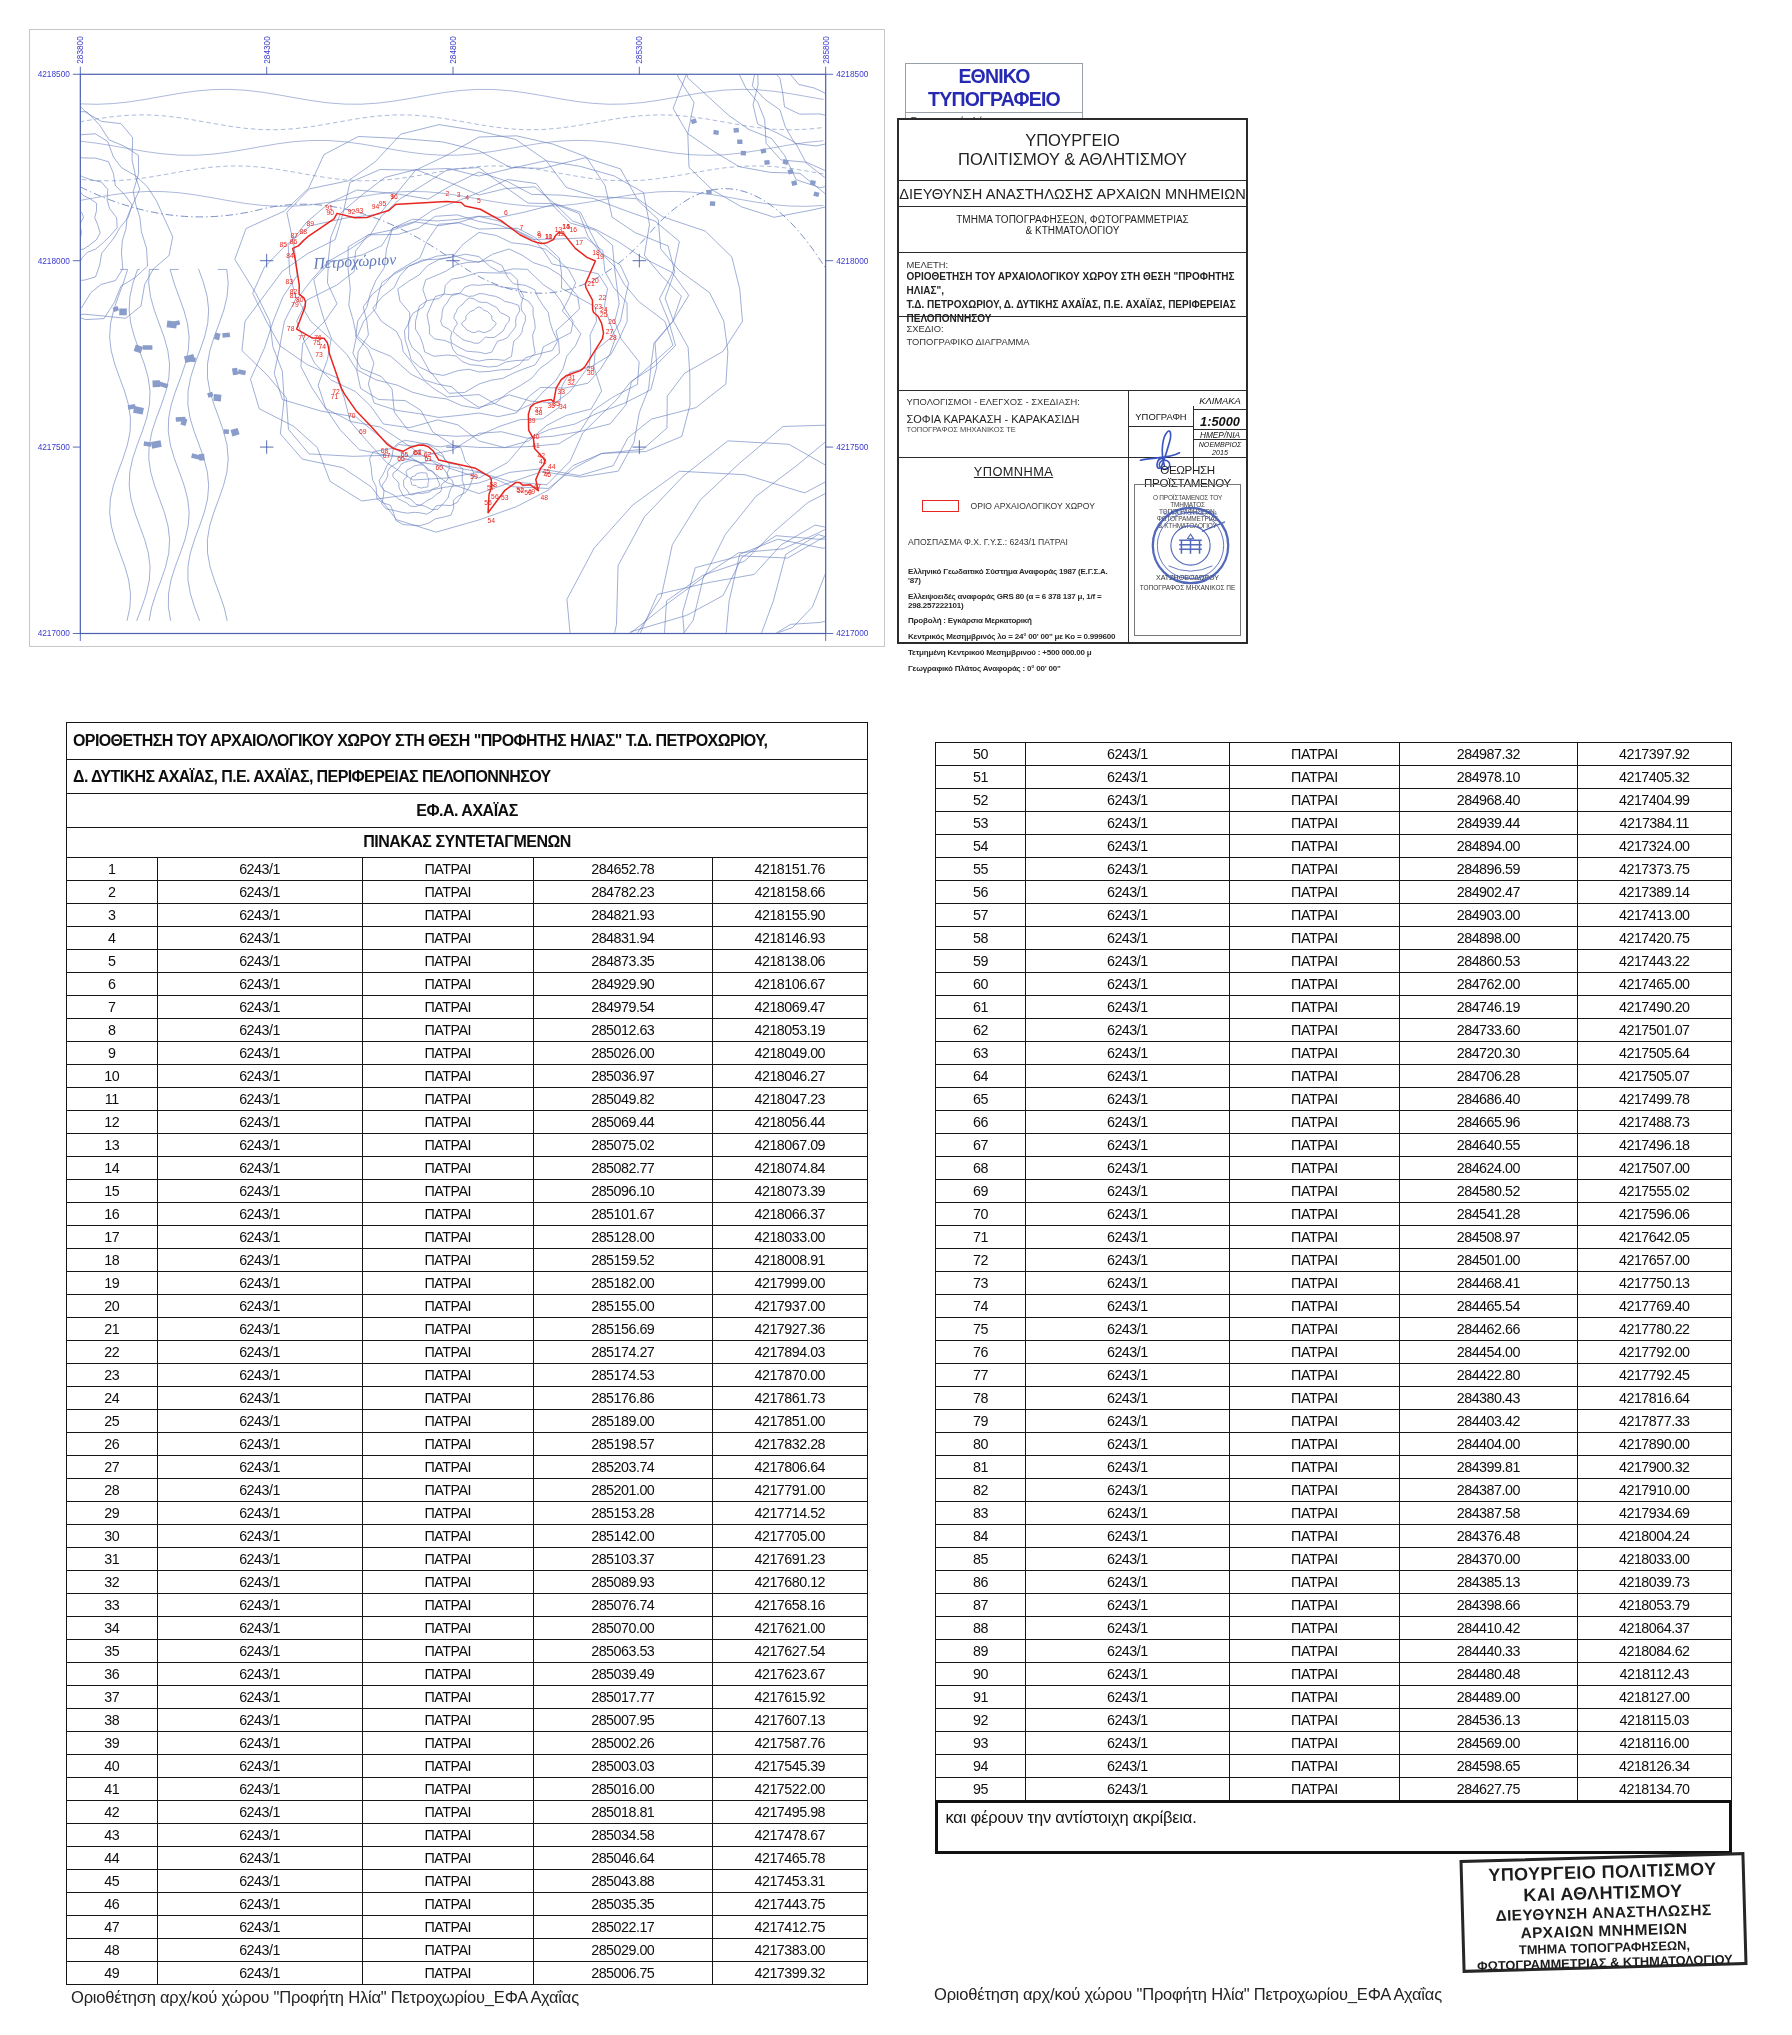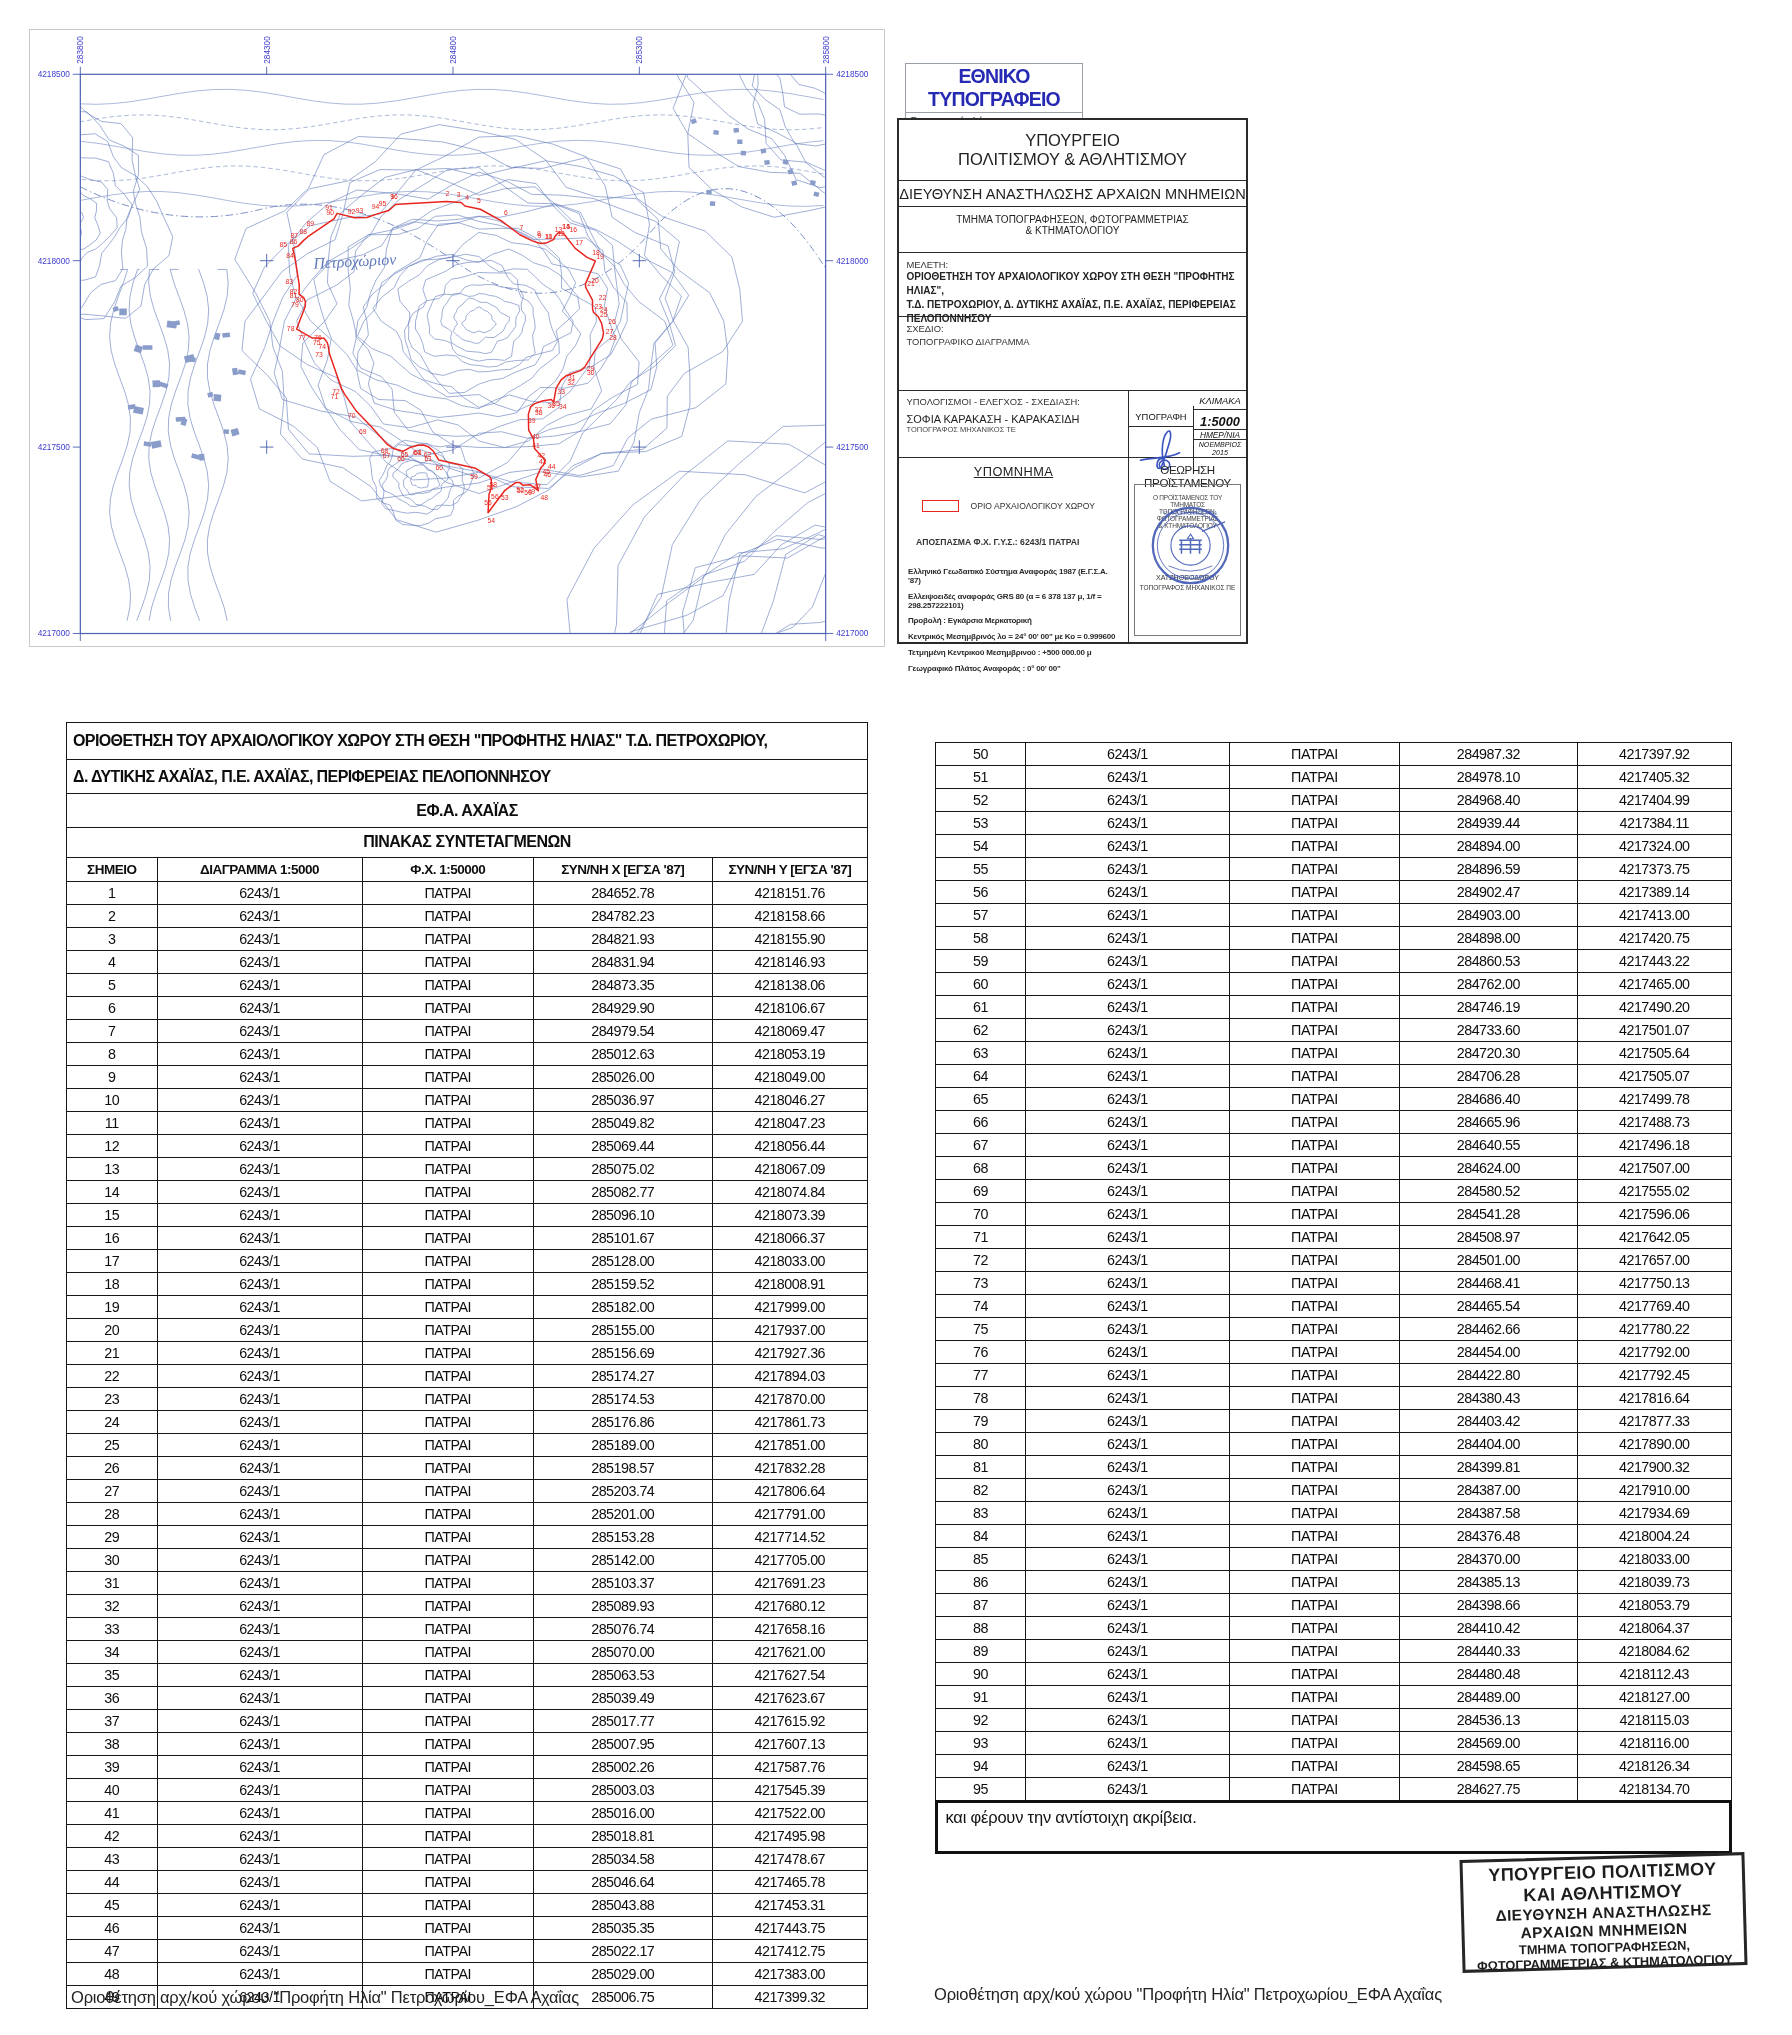--- a/index.html
+++ b/index.html
@@ -36,21 +36,21 @@
           border-right:1.5px solid #2b2b2b;text-align:center;}
   .tb-scale{position:absolute;left:295px;top:0;right:0;height:100%;}
   .tb-scale div{box-sizing:border-box;font-style:italic;}
   .tb-legendrow{top:338px;height:185px;border-bottom:none;}
   .tb-legend{position:absolute;left:0;top:0;width:230px;height:100%;box-sizing:border-box;
              border-right:1.5px solid #2b2b2b;padding:6px 9px;}
   .legend-title{text-align:center;font-size:12.8px;letter-spacing:0.4px;text-decoration:underline;color:#222;}
   .legend-item{display:flex;align-items:center;margin-top:21px;}
   .legend-swatch{width:35px;height:9.8px;border:1.9px solid #e8251f;margin-left:13.5px;margin-right:12px;}
   .legend-label{font-size:8.6px;color:#333;}
-  .excerpt{font-size:8.6px;font-weight:700;color:#333;margin-top:25.5px;margin-left:8px;}
+  .excerpt{font-size:8.6px;font-weight:400;color:#333;margin-top:25.5px;}
   .geo-notes{margin-top:19.5px;}
   .geo-note{font-size:8px;font-weight:700;color:#2a2a2a;margin-bottom:6.8px;letter-spacing:-0.2px;}
   .tb-approve{position:absolute;left:230px;top:0;right:0;height:100%;}
   .approve-title{text-align:center;font-size:11.6px;color:#222;padding-top:4.5px;letter-spacing:-0.4px;}
   .approve-inner{position:absolute;left:5.3px;right:5.3px;top:25.5px;bottom:7.5px;border:1.1px solid #777;}
   .approve-line{font-size:6.5px;color:#444;text-align:center;letter-spacing:-0.2px;}
   .approve-name{position:absolute;left:0;right:0;top:89px;font-size:7.1px;color:#333;text-align:center;}
   .approve-role{position:absolute;left:0;right:0;top:99px;font-size:6.5px;color:#333;text-align:center;}
   .round-stamp{position:absolute;left:10.5px;top:16.5px;}
   
@@ -464,27 +464,20 @@
           </tr>
         <tr>
             <td colspan="5" class="ct-titlecell" style="height:30px !important;">Δ. ΔΥΤΙΚΗΣ ΑΧΑΪΑΣ, Π.Ε. ΑΧΑΪΑΣ, ΠΕΡΙΦΕΡΕΙΑΣ ΠΕΛΟΠΟΝΝΗΣΟΥ</td>
           </tr>
         <tr>
             <td colspan="5" class="ct-agency">ΕΦ.Α. ΑΧΑΪΑΣ</td>
           </tr>
         <tr>
             <td colspan="5" class="ct-tabletitle">ΠΙΝΑΚΑΣ ΣΥΝΤΕΤΑΓΜΕΝΩΝ</td>
           </tr>
-        <tr>
-          <td class="ct-colhead">ΣΗΜΕΙΟ</td>
-          <td class="ct-colhead">ΔΙΑΓΡΑΜΜΑ  1:5000</td>
-          <td class="ct-colhead">Φ.Χ. 1:50000</td>
-          <td class="ct-colhead">ΣΥΝ/ΝΗ  X [ΕΓΣΑ '87]</td>
-          <td class="ct-colhead">ΣΥΝ/ΝΗ Y [ΕΓΣΑ '87]</td>
-        </tr>
       </tbody>
       <tbody id="left-tbody">
           <tr>
             <td>1</td>
             <td>6243/1</td>
             <td>ΠΑΤΡΑΙ</td>
             <td>284652.78</td>
             <td>4218151.76</td>
           </tr>
           <tr>

